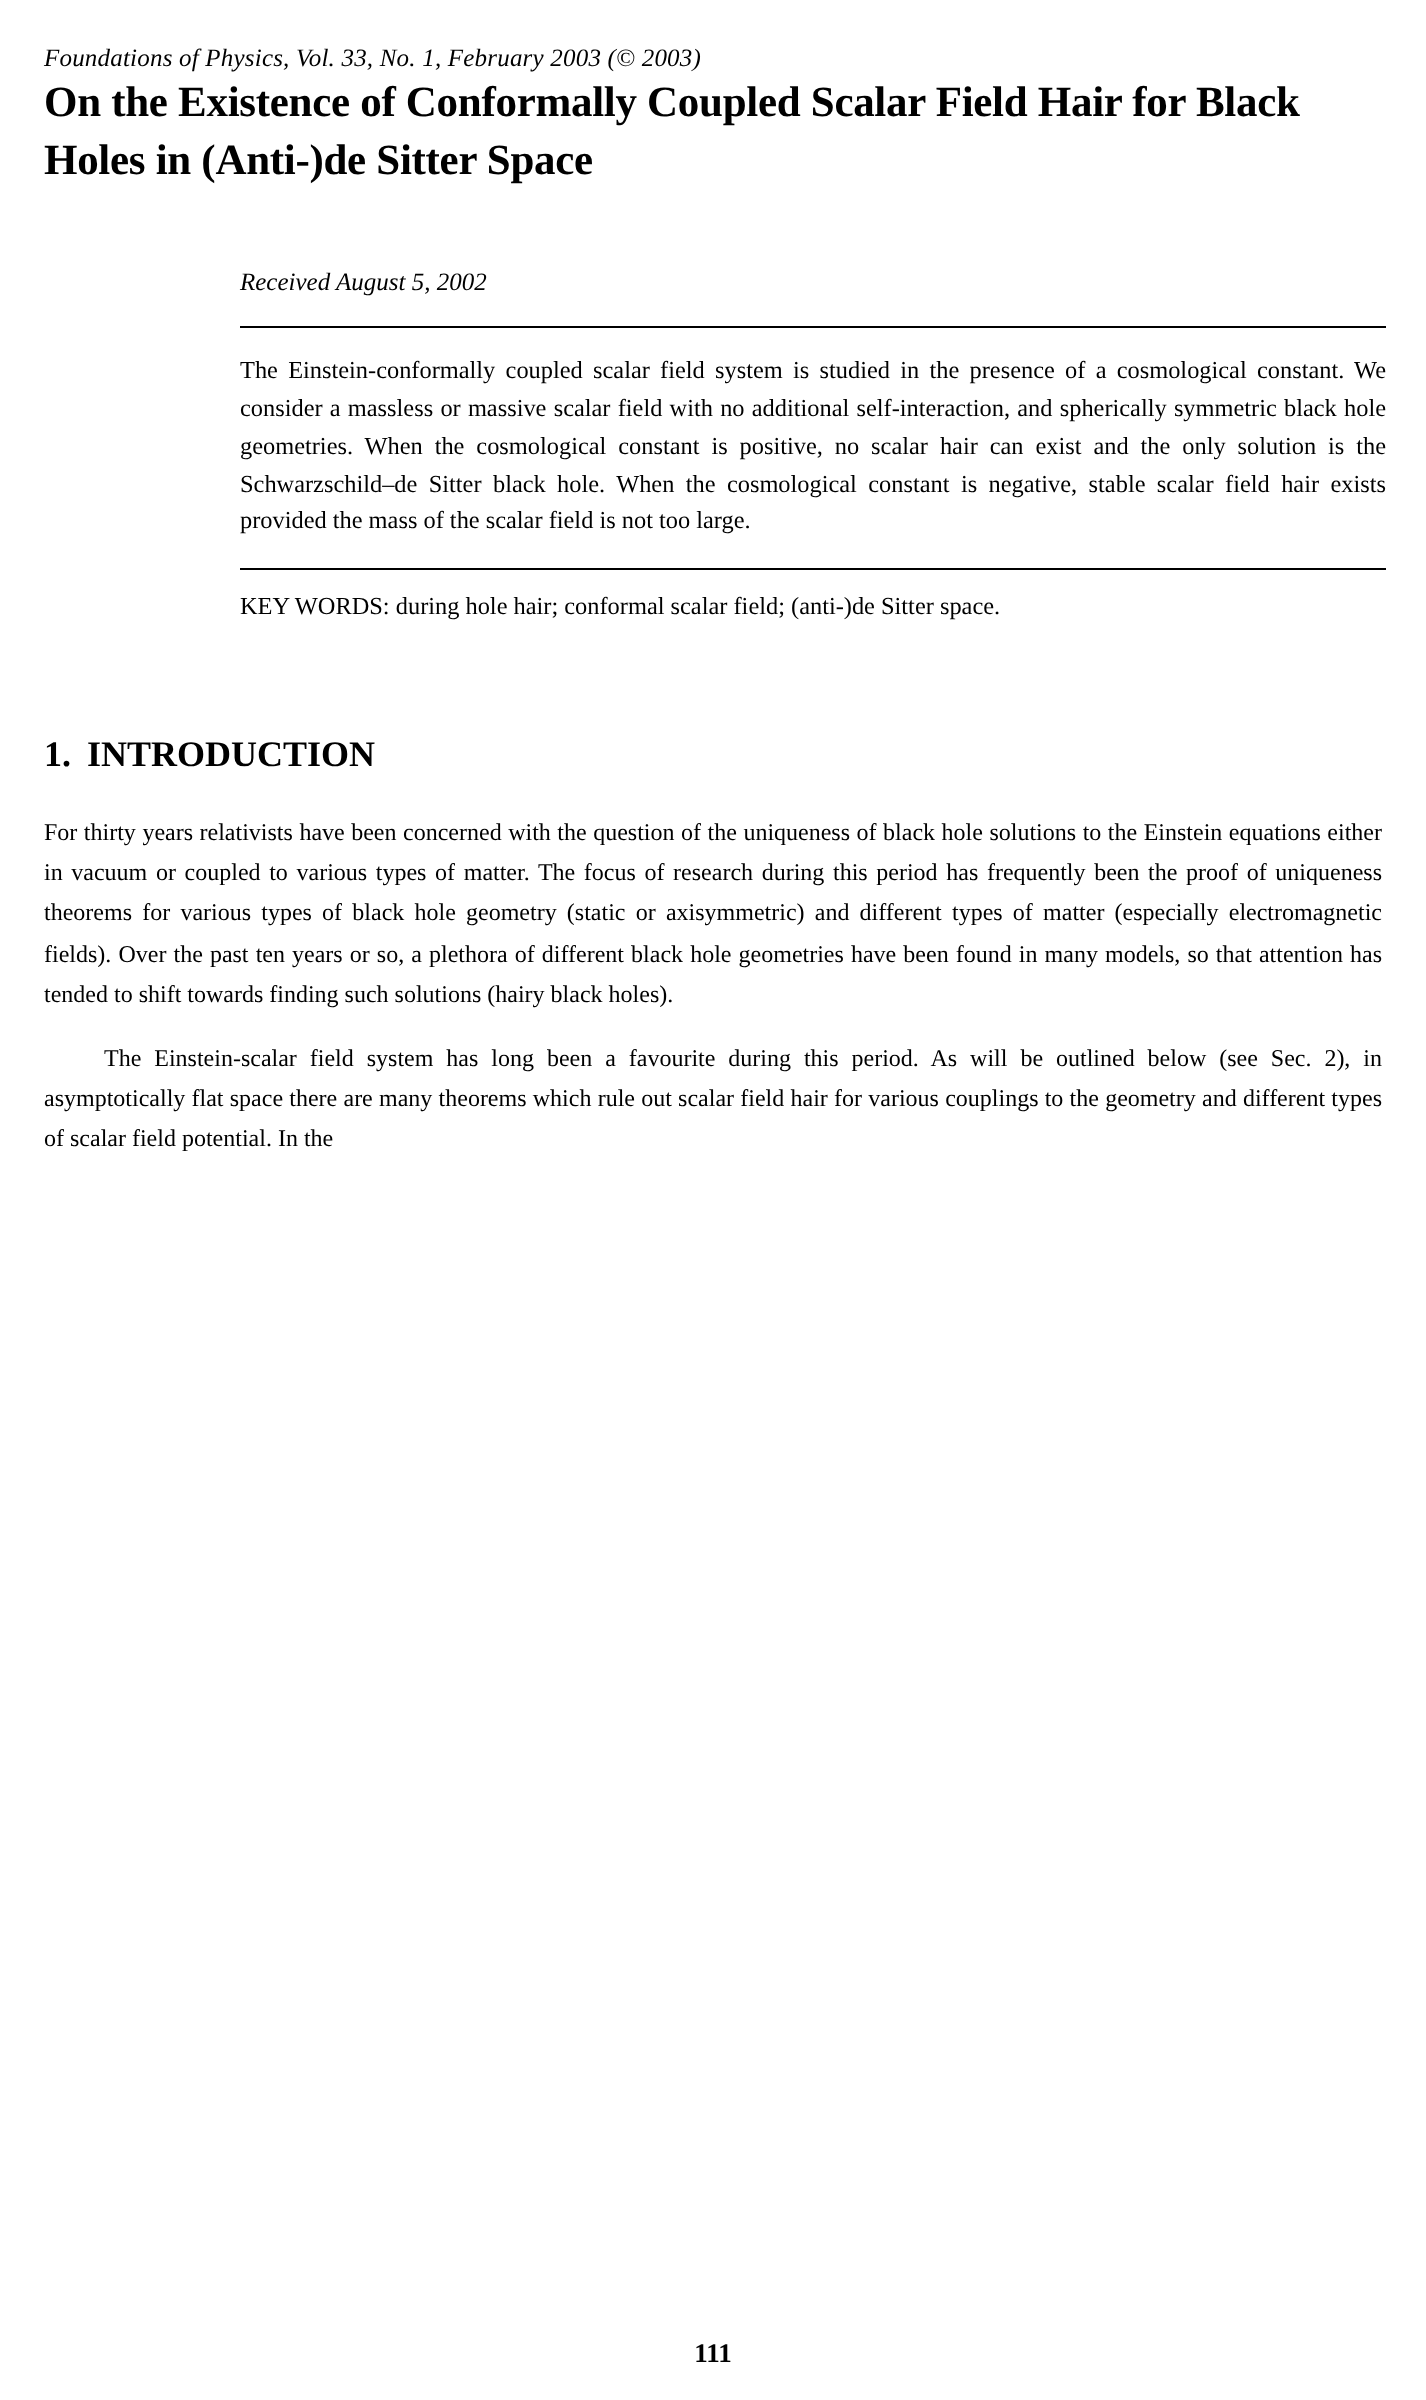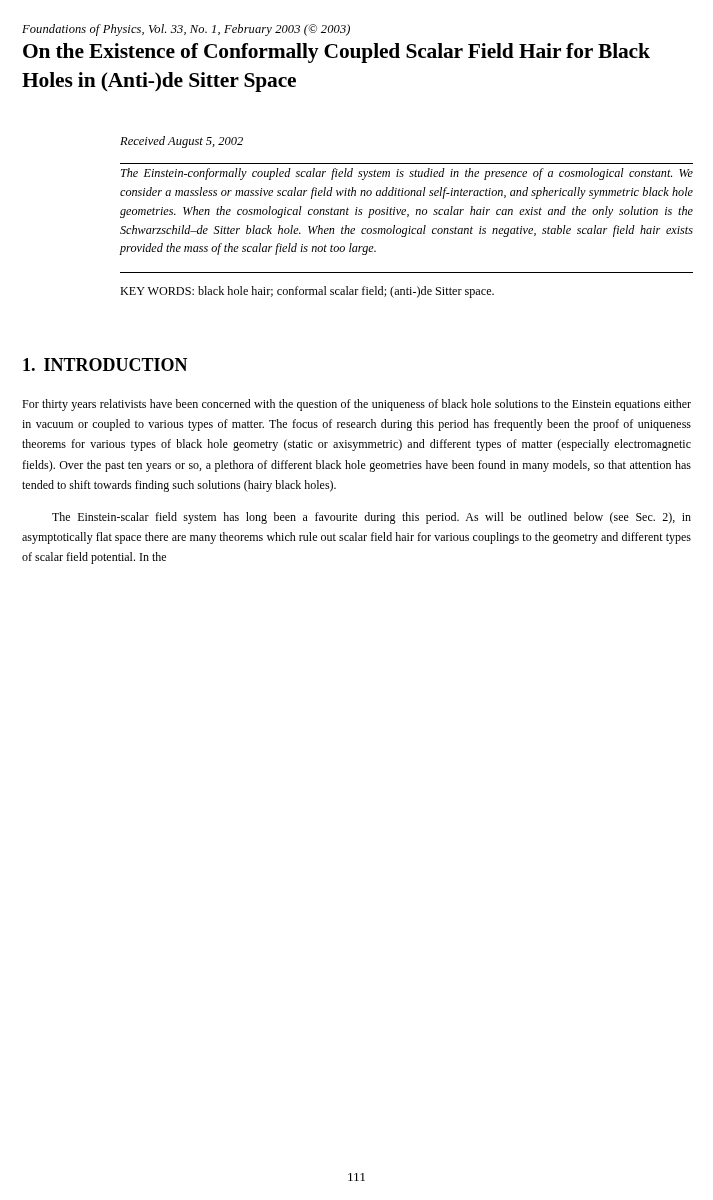--- a/index.html
+++ b/index.html
@@ -59,23 +59,23 @@
     margin-top: 25px;
   }
   .rule {
     border: none;
     border-top: 1px solid #000;
     margin: 14px 0 0 0;
     width: 100%;
   }
   .abstract {
     font-size: 12.2px;
-    font-style: italic;
     line-height: 1.54;
     text-align: justify;
+    margin-top: 12px;
     margin-bottom: 12px;
   }
   .keywords {
     font-size: 12.2px;
     margin-top: 11px;
   }
   .keywords .kw-label {
     font-weight: normal;
   }
   .section-heading {
@@ -121,42 +121,42 @@
     display: block;
     padding-left: 9px;
   }
   .page-number {
     position: absolute;
     left: 0;
     right: 0;
     bottom: 37px;
     text-align: center;
     font-size: 13.5px;
-    font-weight: normal;
+    font-weight: bold;
   }
 </style>
 </head>
 <body>
 
 <div class="page">
 
   <div class="journal-header">Foundations of Physics, Vol. 33, No. 1, February 2003 (© 2003)</div>
 
   <div class="title-block">
     <h1 class="paper-title">On the Existence of Conformally Coupled Scalar Field Hair for Black Holes in (Anti-)de Sitter Space</h1>
   </div>
 
   <div class="author-block">
     <div class="received">Received August 5, 2002</div>
     <hr class="rule">
     <div class="abstract">The Einstein-conformally coupled scalar field system is studied in the presence of a cosmological constant. We consider a massless or massive scalar field with no additional self-interaction, and spherically symmetric black hole geometries. When the cosmological constant is positive, no scalar hair can exist and the only solution is the Schwarzschild–de Sitter black hole. When the cosmological constant is negative, stable scalar field hair exists provided the mass of the scalar field is not too large.</div>
     <hr class="rule">
     <div class="keywords">
       <span class="kw-label">KEY WORDS:</span>
-      <span>black hole hair; conformal scalar field; (anti-)de Sitter space.</span>
+      <span>during hole hair; conformal scalar field; (anti-)de Sitter space.</span>
     </div>
   </div>
 
   <h2 class="section-heading">
     <span class="sec-num">1.</span><span>INTRODUCTION</span>
   </h2>
 
   <p class="body-text">For thirty years relativists have been concerned with the question of the uniqueness of black hole solutions to the Einstein equations either in vacuum or coupled to various types of matter. The focus of research during this period has frequently been the proof of uniqueness theorems for various types of black hole geometry (static or axisymmetric) and different types of matter (especially electromagnetic fields). Over the past ten years or so, a plethora of different black hole geometries have been found in many models, so that attention has tended to shift towards finding such solutions (hairy black holes).</p>
   <p class="body-text indented">The Einstein-scalar field system has long been a favourite during this period. As will be outlined below (see Sec. 2), in asymptotically flat space there are many theorems which rule out scalar field hair for various couplings to the geometry and different types of scalar field potential. In the</p>
 

